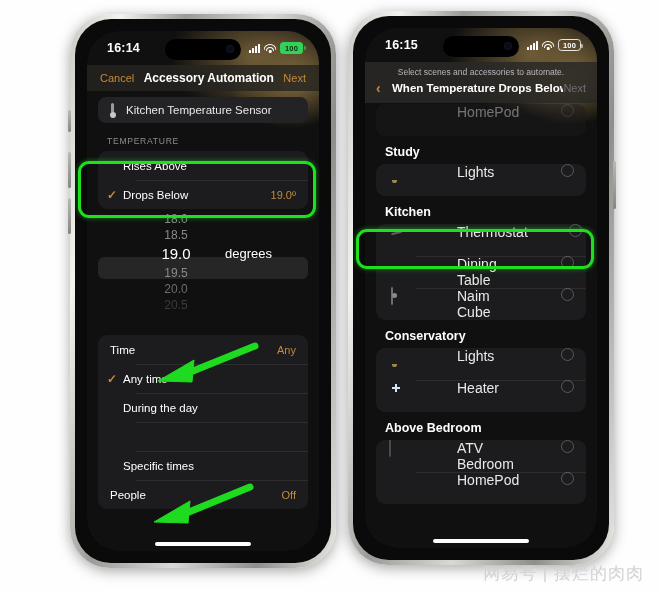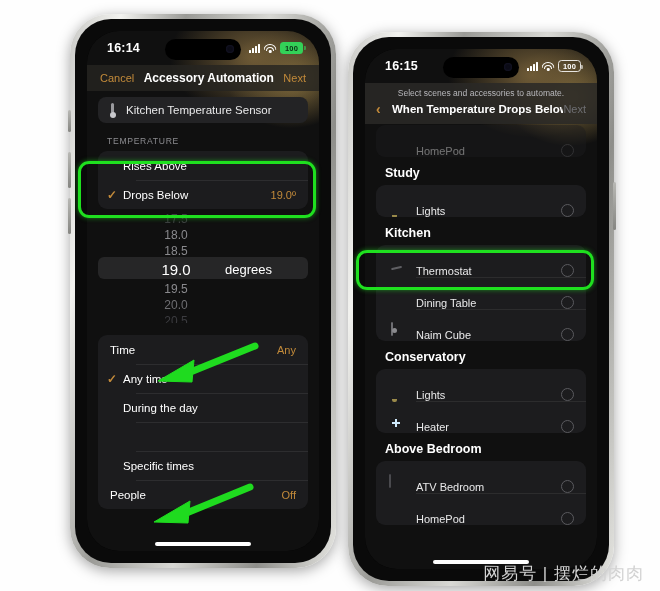--- a/index.html
+++ b/index.html
@@ -272,24 +272,25 @@
     color: #fff; font-size: 11.5px; font-weight: bold;
     white-space: nowrap; overflow: hidden;
   }
   .hdr-next { color: #6e6e72; font-size: 11px; }
 
   .grp-title {
     color: #fff; font-size: 12.5px; font-weight: bold;
     padding: 9px 20px 5px 20px;
   }
   .r-row {
-    display: flex; align-items: flex-end;
+    display: flex; align-items: flex-start;
     height: 32px; padding: 0 12px;
-    color: #e9e9ea; font-size: 11px;
-    position: relative;
+    color: #e9e9ea; font-size: 14px;
+    position: relative;
+    gap: 41px;
   }
   .r-row + .r-row::before {
     content: ""; position: absolute; left: 40px; right: 0; top: 0;
     height: 1px; background: rgba(255,255,255,0.07);
   }
   .r-ico { width: 18px; height: 18px; margin-right: 10px; flex: none; position: relative; }
   .r-label { flex: 1; }
   .r-sel {
     width: 13px; height: 13px; border-radius: 50%;
     border: 1.2px solid #5a5a5e;
@@ -432,21 +433,20 @@
             <div class="row">
               <span class="check">✓</span>
               <span class="label">Drops Below</span>
               <span class="value">19.0º</span>
             </div>
           </div>
 
           <div class="picker">
             <div class="sel-band"></div>
             <div class="col">
-              <div class="pk faded">17.5</div>
               <div class="pk near">18.0</div>
               <div class="pk near">18.5</div>
               <div class="pk sel">
                 <span>19.0</span>
                 <span class="pk-unit">degrees</span>
               </div>
               <div class="pk near">19.5</div>
               <div class="pk">20.0</div>
               <div class="pk faded">20.5</div>
             </div>
@@ -479,21 +479,21 @@
           </div>
         </div>
 
         <div class="homebar"></div>
       </div>
     </div>
 
     <div class="hl-box" style="left:8px; top:147px; width:232px; height:51px;"></div>
   </div>
 
-  <div class="phone" style="left:348px; top:32px; width:256px; height:544px;">
+  <div class="phone" style="left:348px; top:11px; width:256px; height:544px;">
     <div class="side-btn" style="right:-2px; top:150px; width:3px; height:48px;"></div>
 
     <div class="phone-inner">
       <div class="screen">
         <div class="wallpaper"></div>
 
         <div class="statusbar">
           <span>16:15</span>
           <span class="status-right">
             <span class="cell-bars">

